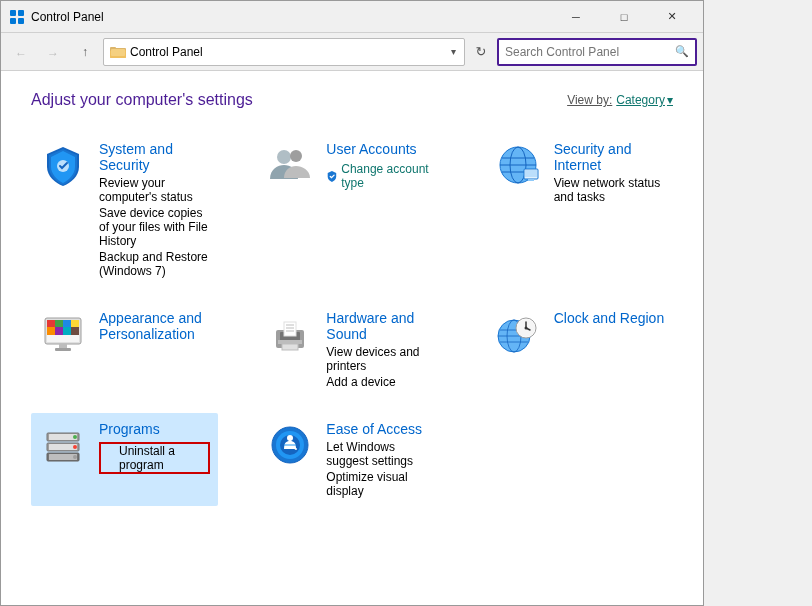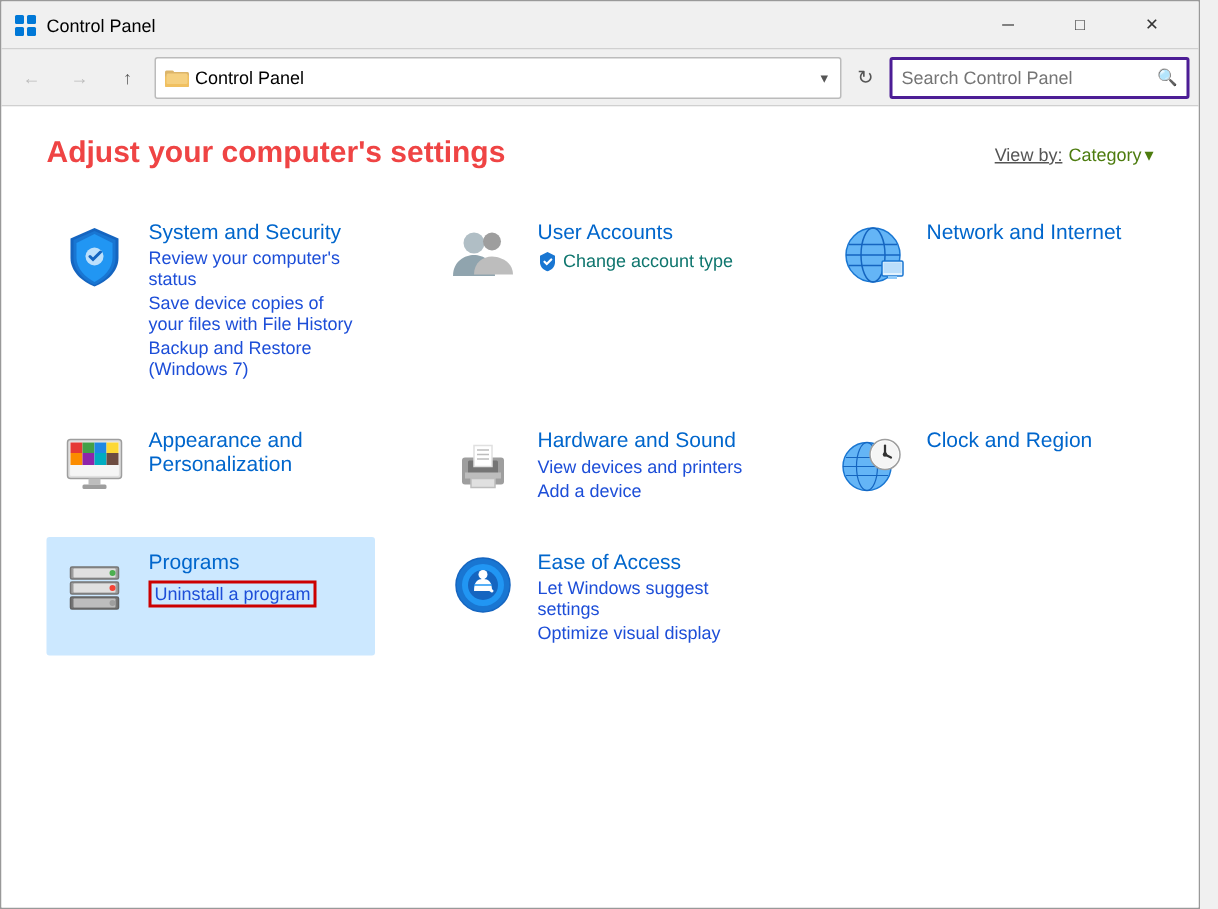--- a/index.html
+++ b/index.html
@@ -7,21 +7,21 @@
       font-family: 'Segoe UI', Tahoma, Geneva, Verdana, sans-serif;
       font-size: 13px;
       background: #f0f0f0;
       width: 812px;
       height: 606px;
       overflow: hidden;
     }
 
     
     .window {
-      width: 800px;
+      width: 704px;
       height: 606px;
       background: #fff;
       border: 1px solid #999;
       display: flex;
       flex-direction: column;
     }
 
     .title-bar {
       background: #f0f0f0;
       height: 32px;
@@ -166,40 +166,41 @@
     }
 
     .page-header {
       display: flex;
       justify-content: space-between;
       align-items: center;
       margin-bottom: 24px;
     }
 
     .page-title {
-      font-size: 20px;
-      font-weight: 700;
-      color: #ef4444;
+      font-size: 16px;
+      font-weight: 400;
+      color: #4c1d95;
     }
 
     .view-by {
       display: flex;
       align-items: center;
       gap: 4px;
       font-size: 12px;
       color: #555;
     }
 
     .view-by-label { color: #555; text-decoration: underline; }
     .view-by-value {
-      color: #4d7c0f;
+      color: #0f766e;
       cursor: pointer;
       display: flex;
       align-items: center;
       gap: 2px;
+      text-decoration: underline;
     }
 
     
     .panel-grid {
       display: grid;
       grid-template-columns: 1fr 1fr 1fr;
       gap: 16px 40px;
     }
 
     .panel-item {
@@ -228,29 +229,29 @@
     .panel-title {
       font-size: 14px;
       color: #0066cc;
       cursor: pointer;
       margin-bottom: 3px;
       font-weight: normal;
     }
 
     .panel-link {
       font-size: 12px;
-      color: #1d4ed8;
+      color: #000000;
       cursor: pointer;
       display: block;
       margin-top: 2px;
     }
 
     .panel-link.highlighted-link {
       border: 2px solid #cc0000;
-      padding: 0 2px;
+      padding: 0 18px;
       display: inline-block;
     }
 
     
     .shield-badge {
       display: inline-flex;
       align-items: center;
       gap: 3px;
       font-size: 12px;
       color: #0f766e;
@@ -373,21 +374,22 @@
             <line x1="4" y1="22" x2="40" y2="22" stroke="#1565c0" stroke-width="1"></line>
             <line x1="6" y1="15" x2="38" y2="15" stroke="#1565c0" stroke-width="1"></line>
             <line x1="6" y1="29" x2="38" y2="29" stroke="#1565c0" stroke-width="1"></line>
 
             <rect x="28" y="26" width="14" height="10" rx="1" fill="#e3f2fd" stroke="#1976d2" stroke-width="1"></rect>
             <rect x="29" y="27" width="12" height="7" fill="#bbdefb"></rect>
             <rect x="32" y="36" width="6" height="2" fill="#90caf9"></rect>
           </svg>
         </div>
         <div class="panel-info">
-          <div class="panel-title">Network and Internet</div>
+          <div class="panel-title">Security and Internet</div>
+          <span class="panel-link">View network status and tasks</span>
         </div>
       </div>
 
       <div class="panel-item">
         <div class="panel-icon">
           <svg width="44" height="44" viewBox="0 0 44 44">
 
             <rect x="4" y="6" width="36" height="26" rx="2" fill="#e0e0e0" stroke="#9e9e9e" stroke-width="1"></rect>
             <rect x="6" y="8" width="32" height="22" fill="#fff"></rect>
 

